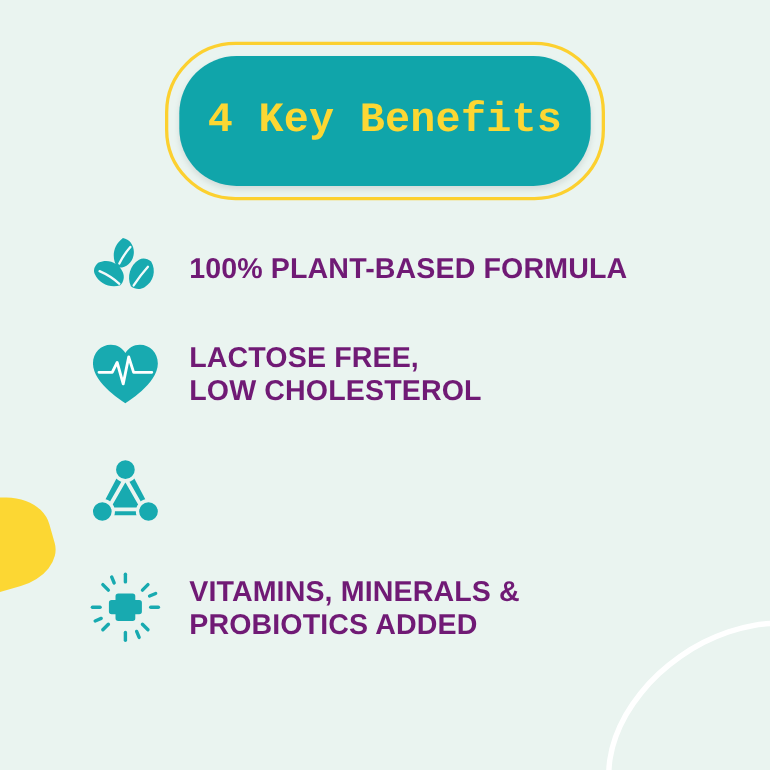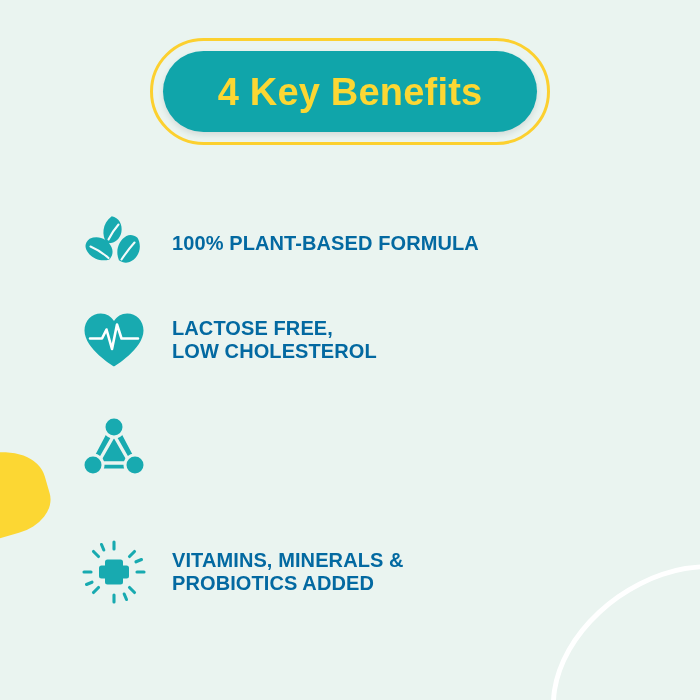--- a/index.html
+++ b/index.html
@@ -43,21 +43,22 @@
     border-radius: 50%;
     transform: rotate(-35deg);
   }
 
   
   .badge-wrap {
     position: absolute;
     left: 150px;
     top: 38px;
     width: 400px;
-    height: 107px;
+    height: 144px;
+    font-family: Liberation Mono, monospace;
   }
   .badge-ring {
     position: absolute;
     inset: 0;
     border: 3px solid #fcd02f;
     border-radius: 64px;
     box-sizing: border-box;
   }
   .badge-pill {
     position: absolute;
@@ -91,33 +92,33 @@
   .benefit-row {
     position: absolute;
     left: 78px;
     display: flex;
     align-items: center;
     gap: 22px;
   }
   .benefit-row.row-0 { top: 12px; }
   .benefit-row.row-1 { top: 108px; }
   .benefit-row.row-2 { top: 216px; }
-  .benefit-row.row-3 { top: 340px; }
+  .benefit-row.row-3 { top: 320px; }
 
   .benefit-icon {
     width: 72px;
     height: 72px;
     flex: 0 0 72px;
     display: flex;
     align-items: center;
     justify-content: center;
   }
   .benefit-text {
-    color: #0369a1;
-    font-size: 20px;
+    color: #701a75;
+    font-size: 26px;
     font-weight: bold;
     line-height: 1.17;
     letter-spacing: 0.1px;
     white-space: pre-line;
   }
 </style>
 </head>
 <body>
 
 <div id="poster">

